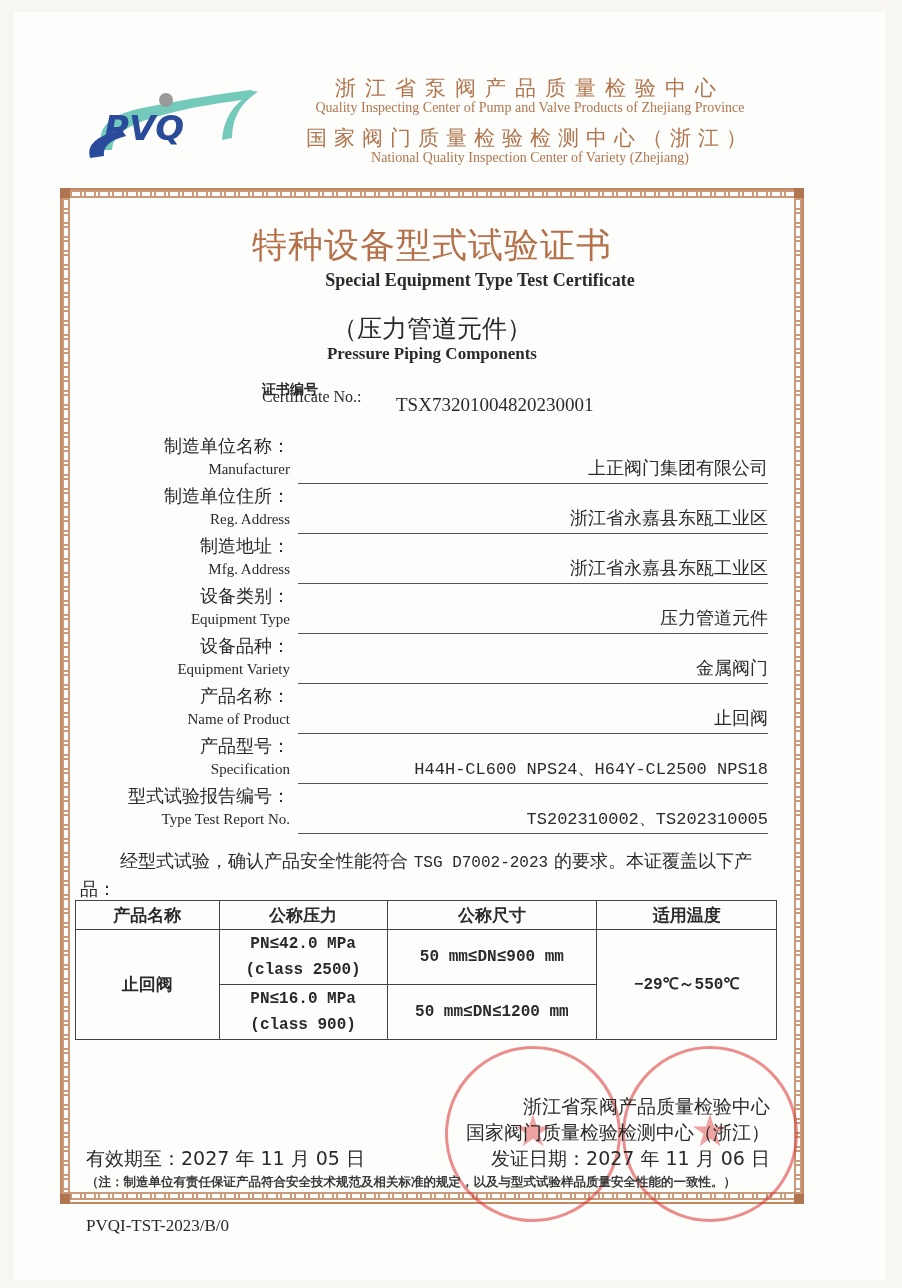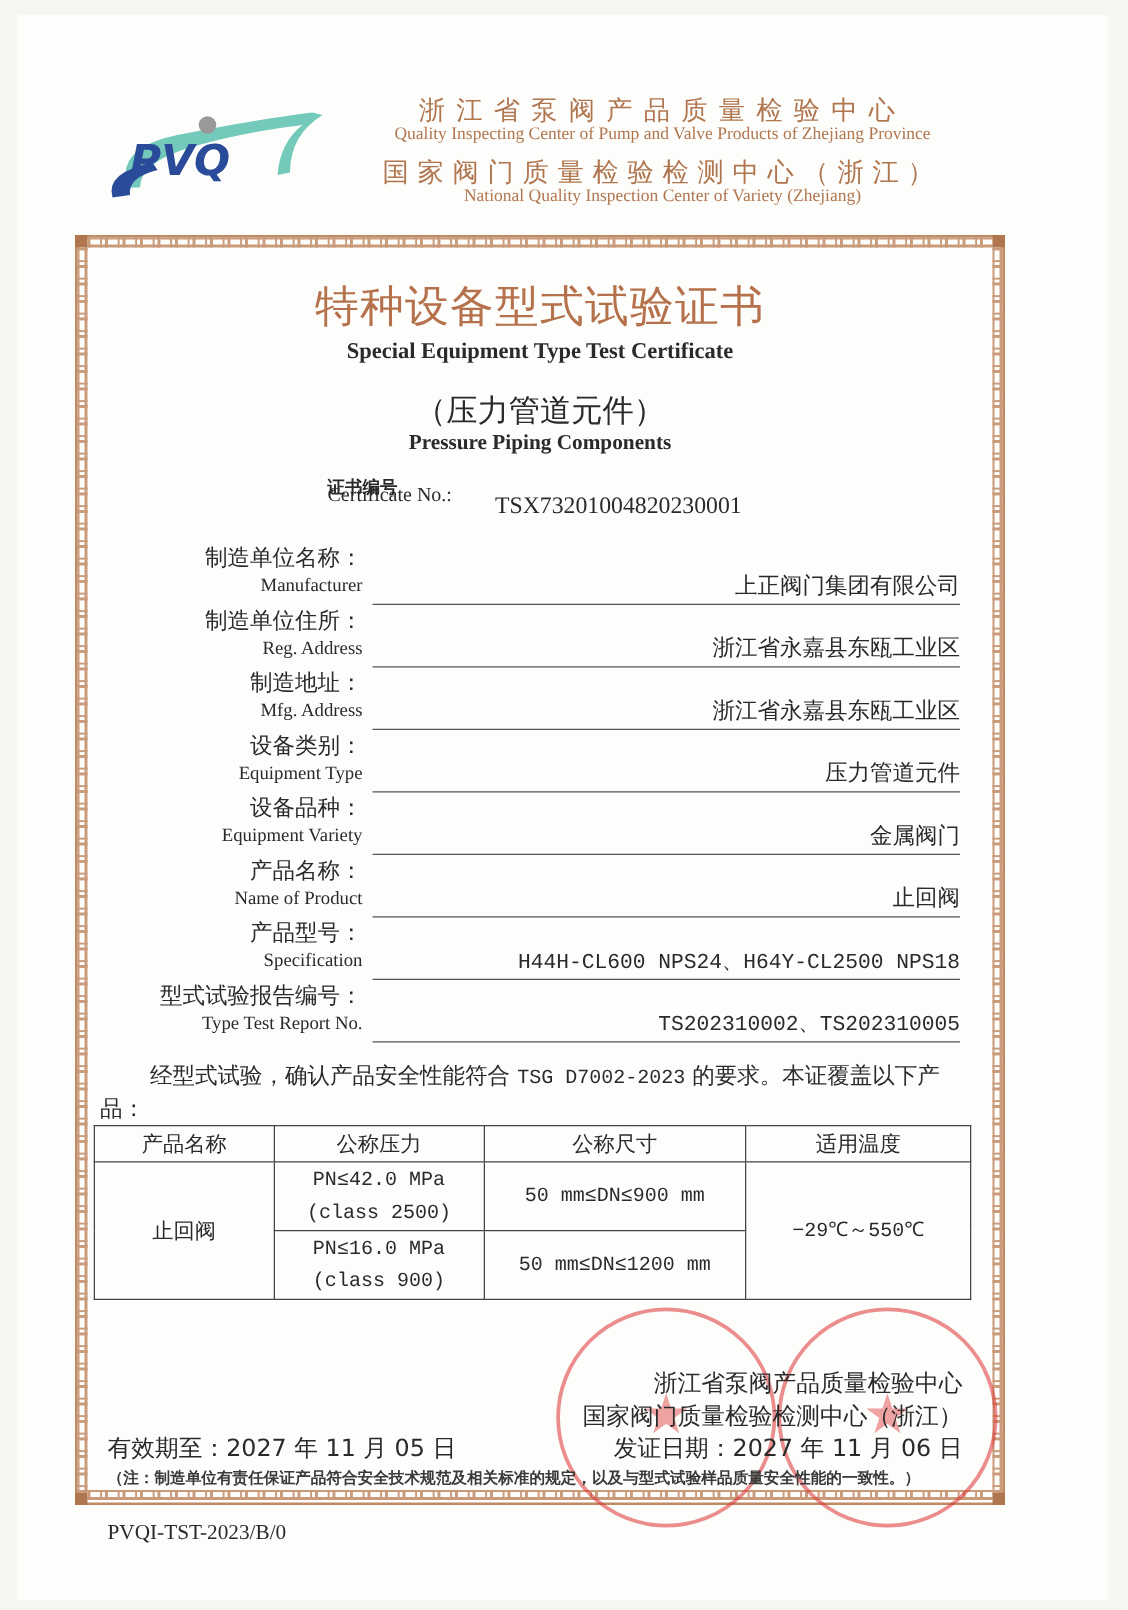--- a/index.html
+++ b/index.html
@@ -22,36 +22,36 @@
        linear-gradient(#c08a64 0 2px, transparent 2px 6px, #c08a64 6px 8px);
      background-size:14px 8px, 14px 8px; opacity:.85; }
   .greek-v { width:8px; top:198px; height:996px;
      background-image:
        linear-gradient(#c08a64 0 2px, transparent 2px 10px, #c08a64 10px 12px, transparent 12px),
        linear-gradient(90deg, #c08a64 0 2px, transparent 2px 6px, #c08a64 6px 8px);
      background-size:8px 14px, 8px 14px; opacity:.85; }
   .corner { width:10px; height:10px; background:#b0764f; }
   
   .t-cn { left:70px; width:724px; text-align:center; top:222px; font-size:35px; color:#b5714b; font-family:"DejaVu Sans", sans-serif; letter-spacing:1px; }
-  .t-en { left:70px; width:724px; text-align:center; top:270px; font-size:18px; font-weight:bold; }
+  .t-en { left:70px; width:724px; text-align:center; top:270px; font-size:18px; font-weight:bold;padding-left:48px; }
   .s-cn { left:70px; width:724px; text-align:center; top:312px; font-size:25px; font-family:"DejaVu Sans", sans-serif; }
   .s-en { left:70px; width:724px; text-align:center; top:344px; font-size:17px; font-weight:bold; }
   .cert-lbl-cn { left:262px; top:381px; font-size:14px; font-weight:bold; font-family:"DejaVu Sans", sans-serif; }
   .cert-lbl-en { left:262px; top:388px; font-size:16px; font-weight:normal; }
   .cert-no { left:396px; top:394px; font-size:19px; }
   
   .f-cn { right:612px; text-align:right; font-size:18px; font-family:"DejaVu Sans", sans-serif; white-space:nowrap; }
   .f-en { right:612px; text-align:right; font-size:15px; white-space:nowrap; }
   .f-val { left:298px; width:470px; text-align:right; font-size:18px; border-bottom:1.5px solid #555; padding-bottom:3px; white-space:nowrap; font-family:"DejaVu Sans", sans-serif; }
   .f-val.mono { font-family:"Liberation Mono", monospace; font-size:17px; }
   
   .stmt { left:80px; width:692px; top:848px; font-size:18px; line-height:26px; font-family:"DejaVu Sans", sans-serif; text-indent:40px; }
   .stmt .m { font-family:"Liberation Mono", monospace; font-size:16px; }
   table.cov { position:absolute; left:75px; top:900px; width:702px; border-collapse:collapse; font-size:17px; }
-  table.cov td, table.cov th { border:1.3px solid #444; text-align:center; font-weight:normal; padding:0; }
+  table.cov td, table.cov th { border:1.3px solid #444; text-align:center; font-weight:bold; padding:0; }
   table.cov th { height:28px; font-family:"DejaVu Sans", sans-serif; font-size:17px; }
   .cell-mono { font-family:"Liberation Mono", monospace; font-size:16px; line-height:26px; }
   .cell-cn { font-family:"DejaVu Sans", sans-serif; }
   
   .iss { left:430px; width:340px; text-align:right; font-size:19px; font-family:"DejaVu Sans", sans-serif; white-space:nowrap; }
   .valid { left:86px; top:1146px; font-size:19px; font-family:"DejaVu Sans", sans-serif; }
   .note { left:86px; top:1174px; font-size:12.5px; font-family:"DejaVu Sans", sans-serif; font-weight:bold; color:#3a3a3a; white-space:nowrap; }
   .code { left:86px; top:1216px; font-size:17px; }
   .seal { border:3px solid rgba(220,50,50,.55); border-radius:50%; width:170px; height:170px; }
   .seal-star { font-size:44px; color:rgba(220,50,50,.45); text-align:center; width:100%; position:absolute; top:56px; }

